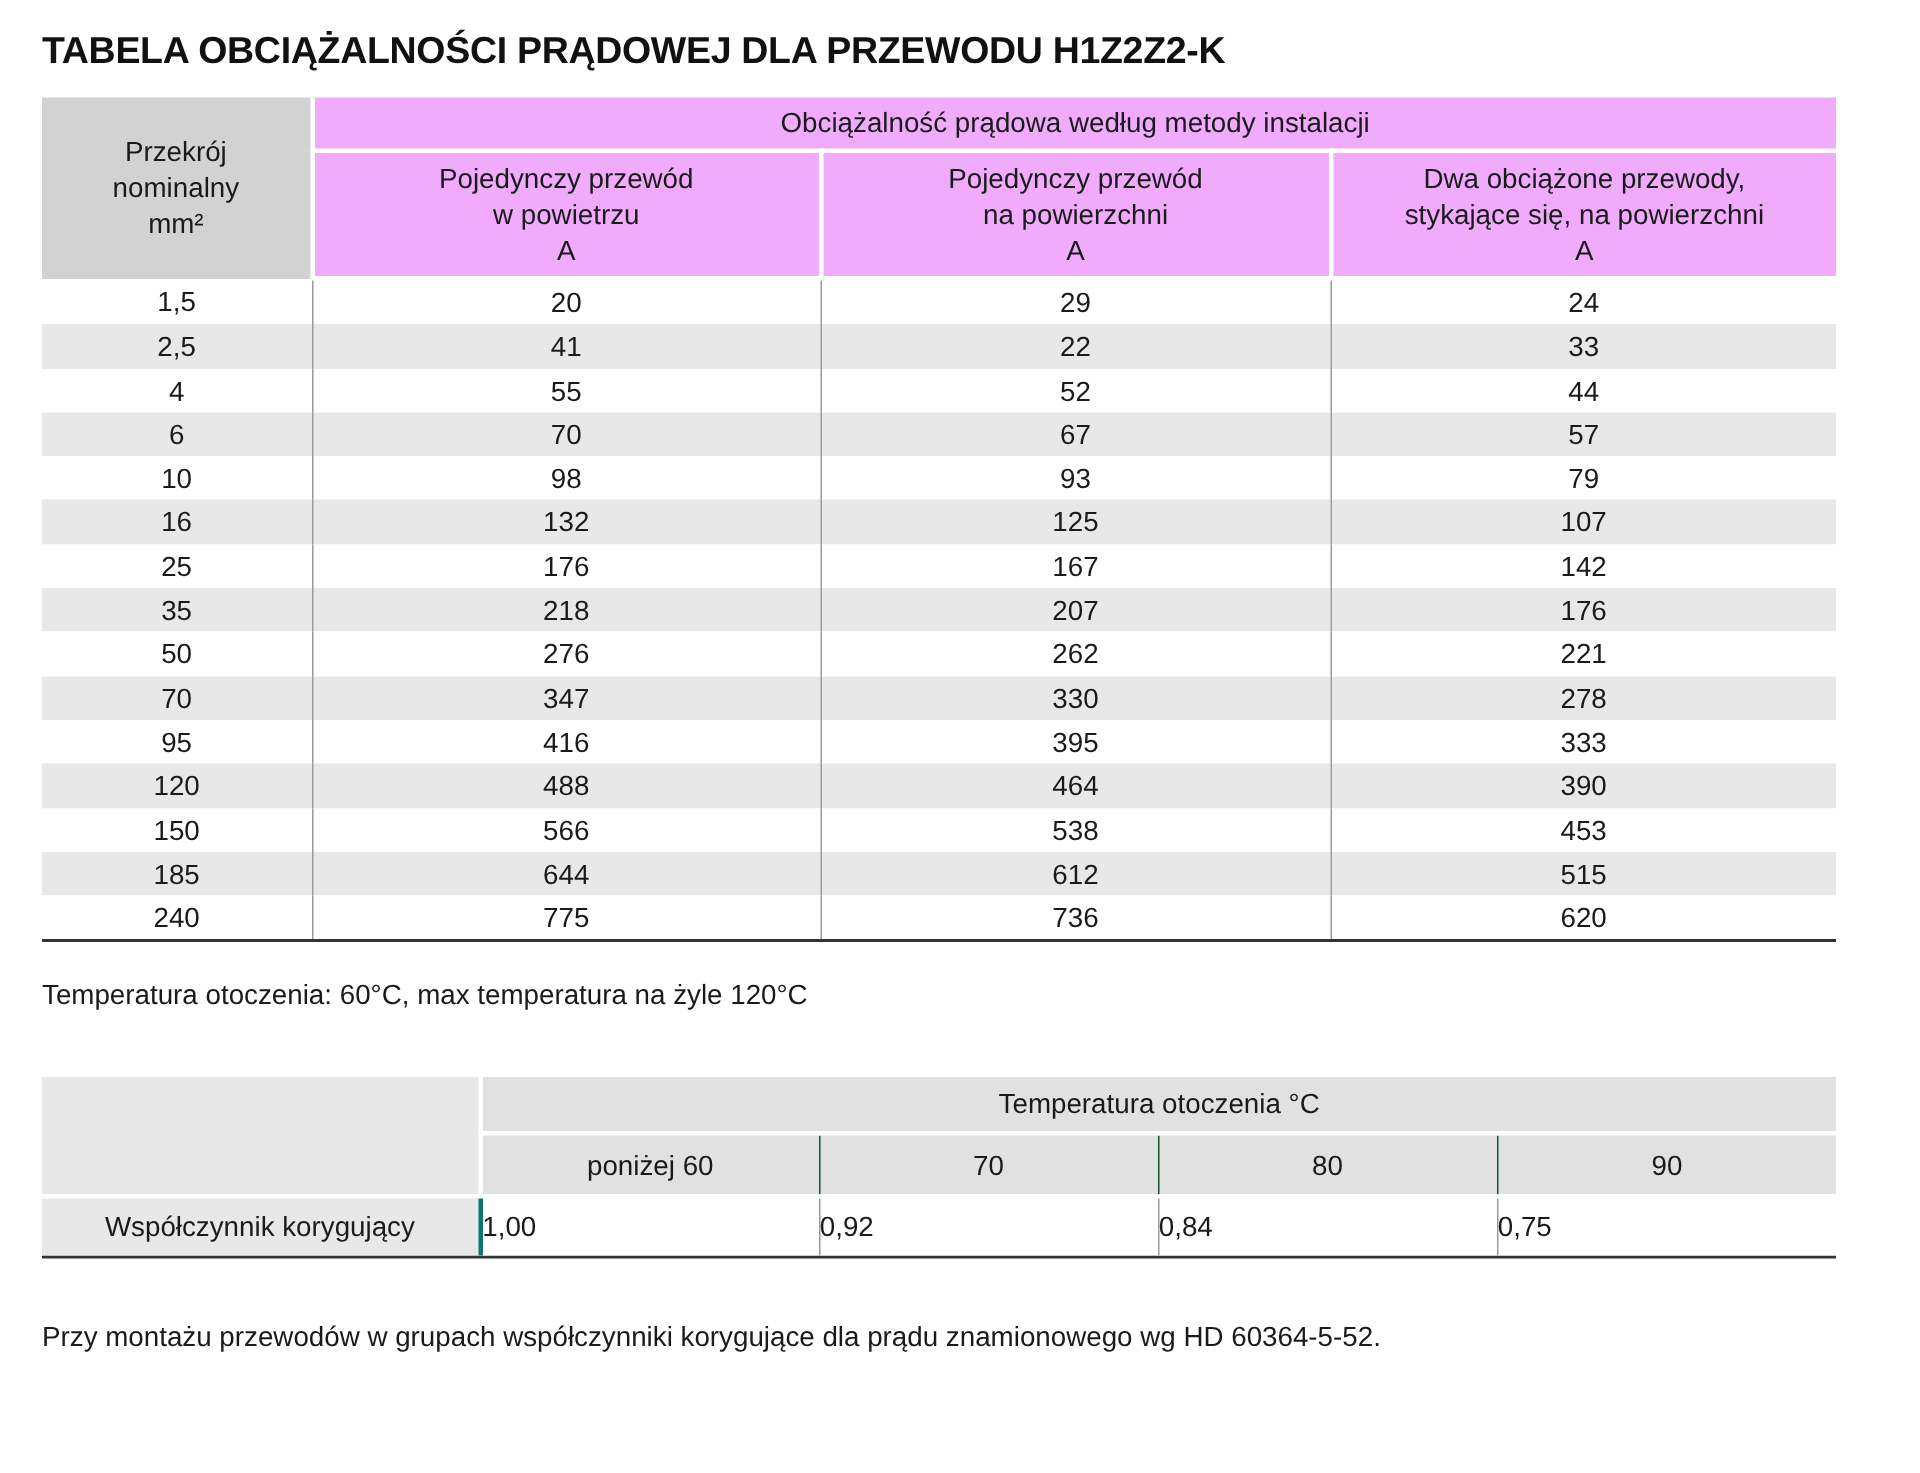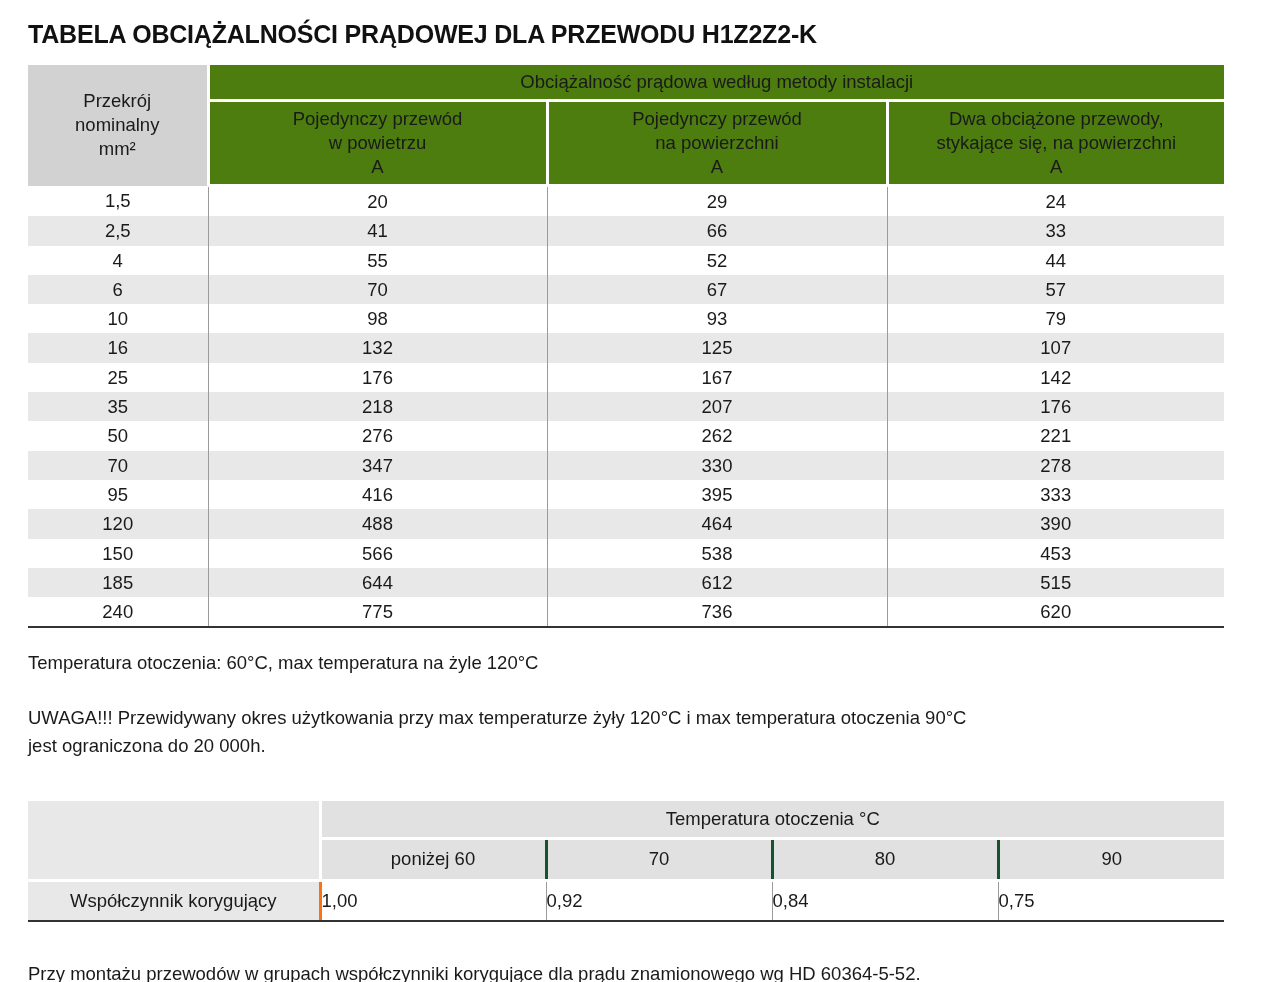--- a/index.html
+++ b/index.html
@@ -45,21 +45,21 @@
     width: 1196px;
     table-layout: fixed;
   }
   table.t-main col.c0 { width: 180px; }
   table.t-main col.c1 { width: 339px; }
   table.t-main col.c2 { width: 340px; }
   table.t-main col.c3 { width: 337px; }
 
   .hdr-group,
   .hdr-cell {
-    background: #4d7c0f;
+    background: #f0abfc;
     text-align: center;
     font-size: 18.5px;
     font-weight: normal;
     color: #1a1a1a;
     line-height: 1.28;
     padding: 0;
     border-left: 3px solid #ffffff;
     border-bottom: 3px solid #ffffff;
     vertical-align: middle;
   }
@@ -137,30 +137,30 @@
     border-bottom: 3px solid #ffffff;
     padding: 0;
   }
   .c-subhdr {
     background: #e1e1e1;
     text-align: center;
     font-size: 18.5px;
     font-weight: normal;
     height: 39px;
     padding: 0;
-    border-left: 3px solid #14532d;
+    border-left: 1px solid #14532d;
     border-bottom: 3px solid #ffffff;
   }
   .c-rowlabel {
     background: #e8e8e8;
     text-align: center;
     font-size: 18.5px;
     height: 38px;
     padding: 0;
-    border-right: 3px solid #f97316;
+    border-right: 3px solid #0f766e;
   }
   .c-val {
     background: #ffffff;
     text-align: left;
     font-size: 18.5px;
     height: 38px;
     padding: 0;
     border-left: 1px solid #9a9a9a;
   }
 
@@ -217,21 +217,21 @@
       <tbody id="ampacity-body">
           <tr class="plain">
             <td class="d c-first">1,5</td>
             <td class="d">20</td>
             <td class="d">29</td>
             <td class="d">24</td>
           </tr>
           <tr class="stripe">
             <td class="d c-first">2,5</td>
             <td class="d">41</td>
-            <td class="d">66</td>
+            <td class="d">22</td>
             <td class="d">33</td>
           </tr>
           <tr class="plain">
             <td class="d c-first">4</td>
             <td class="d">55</td>
             <td class="d">52</td>
             <td class="d">44</td>
           </tr>
           <tr class="stripe">
             <td class="d c-first">6</td>
@@ -303,24 +303,20 @@
             <td class="d c-first">240</td>
             <td class="d">775</td>
             <td class="d">736</td>
             <td class="d">620</td>
           </tr>
         </tbody>
     </table>
   </div>
 
   <div class="note note-1">Temperatura otoczenia: 60°C, max temperatura na żyle 120°C</div>
-  <div class="note note-2">
-    <div>UWAGA!!! Przewidywany okres użytkowania przy max temperaturze żyły 120°C i max temperatura otoczenia 90°C</div>
-    <div>jest ograniczona do 20 000h.</div>
-  </div>
 
   <div class="t2-wrap">
     <table class="t-corr">
       <colgroup>
         <col class="k0">
           <col class="k1">
           <col class="k2">
           <col class="k3">
           <col class="k4">
       </colgroup>

